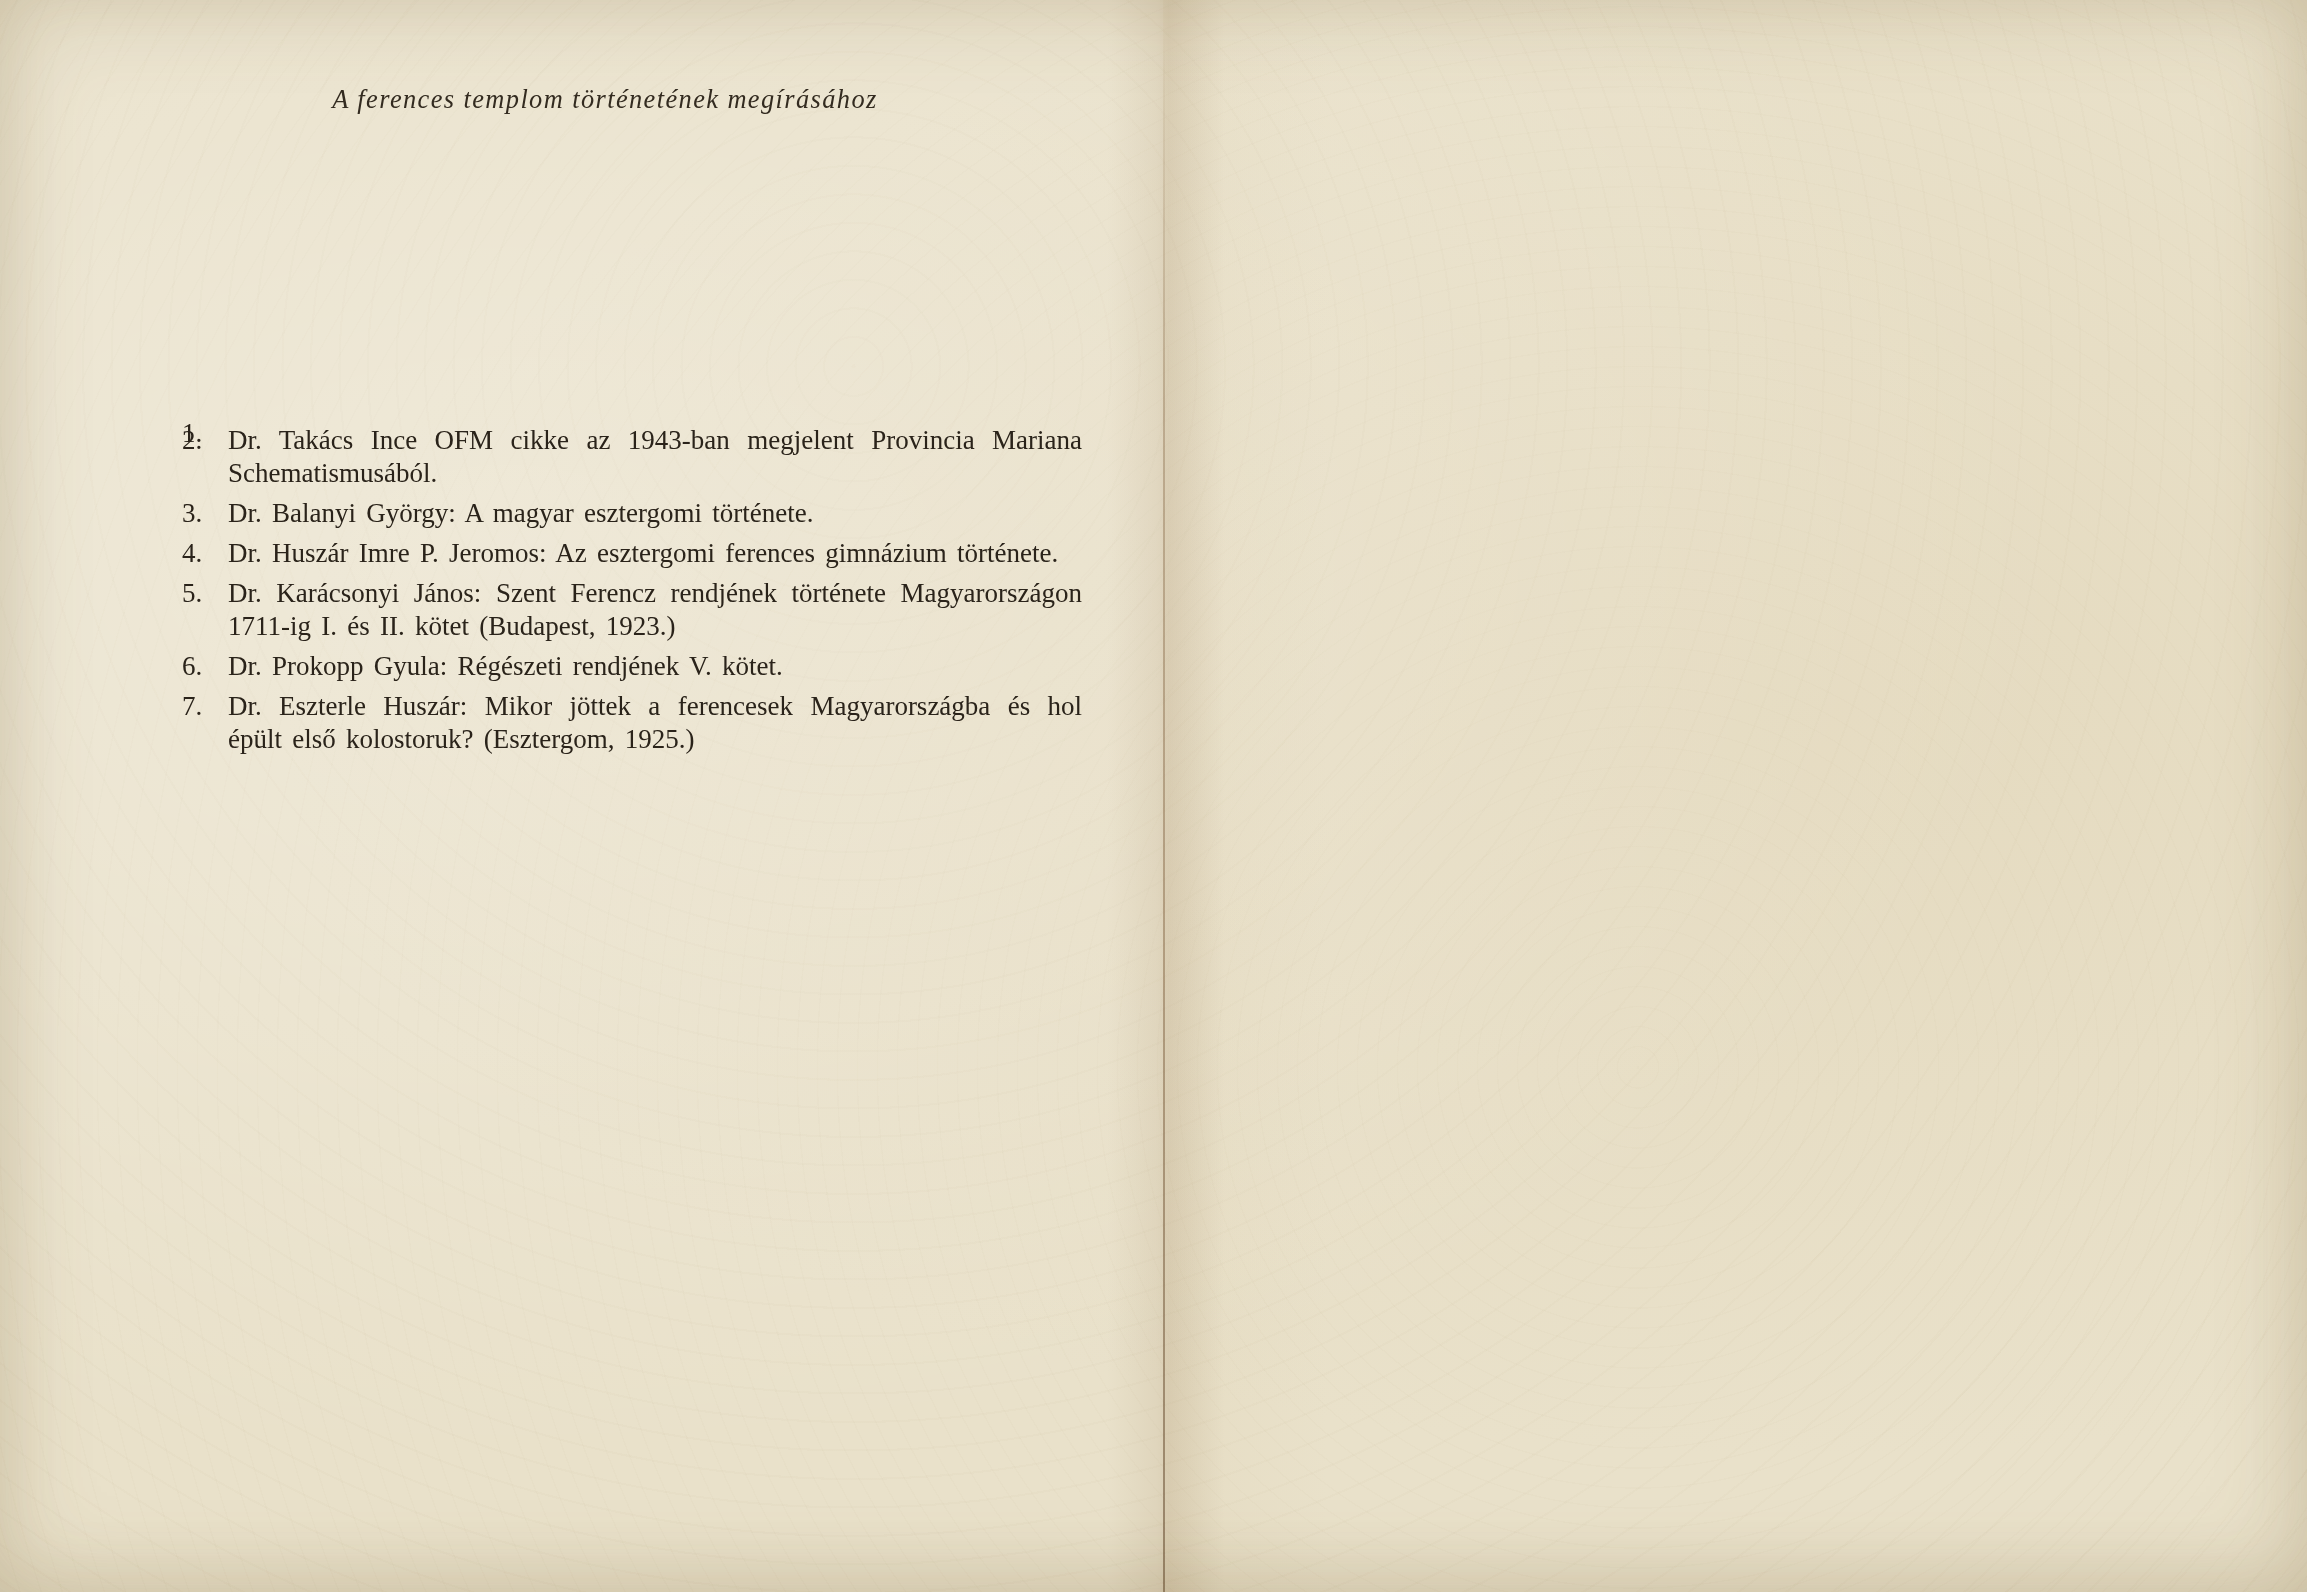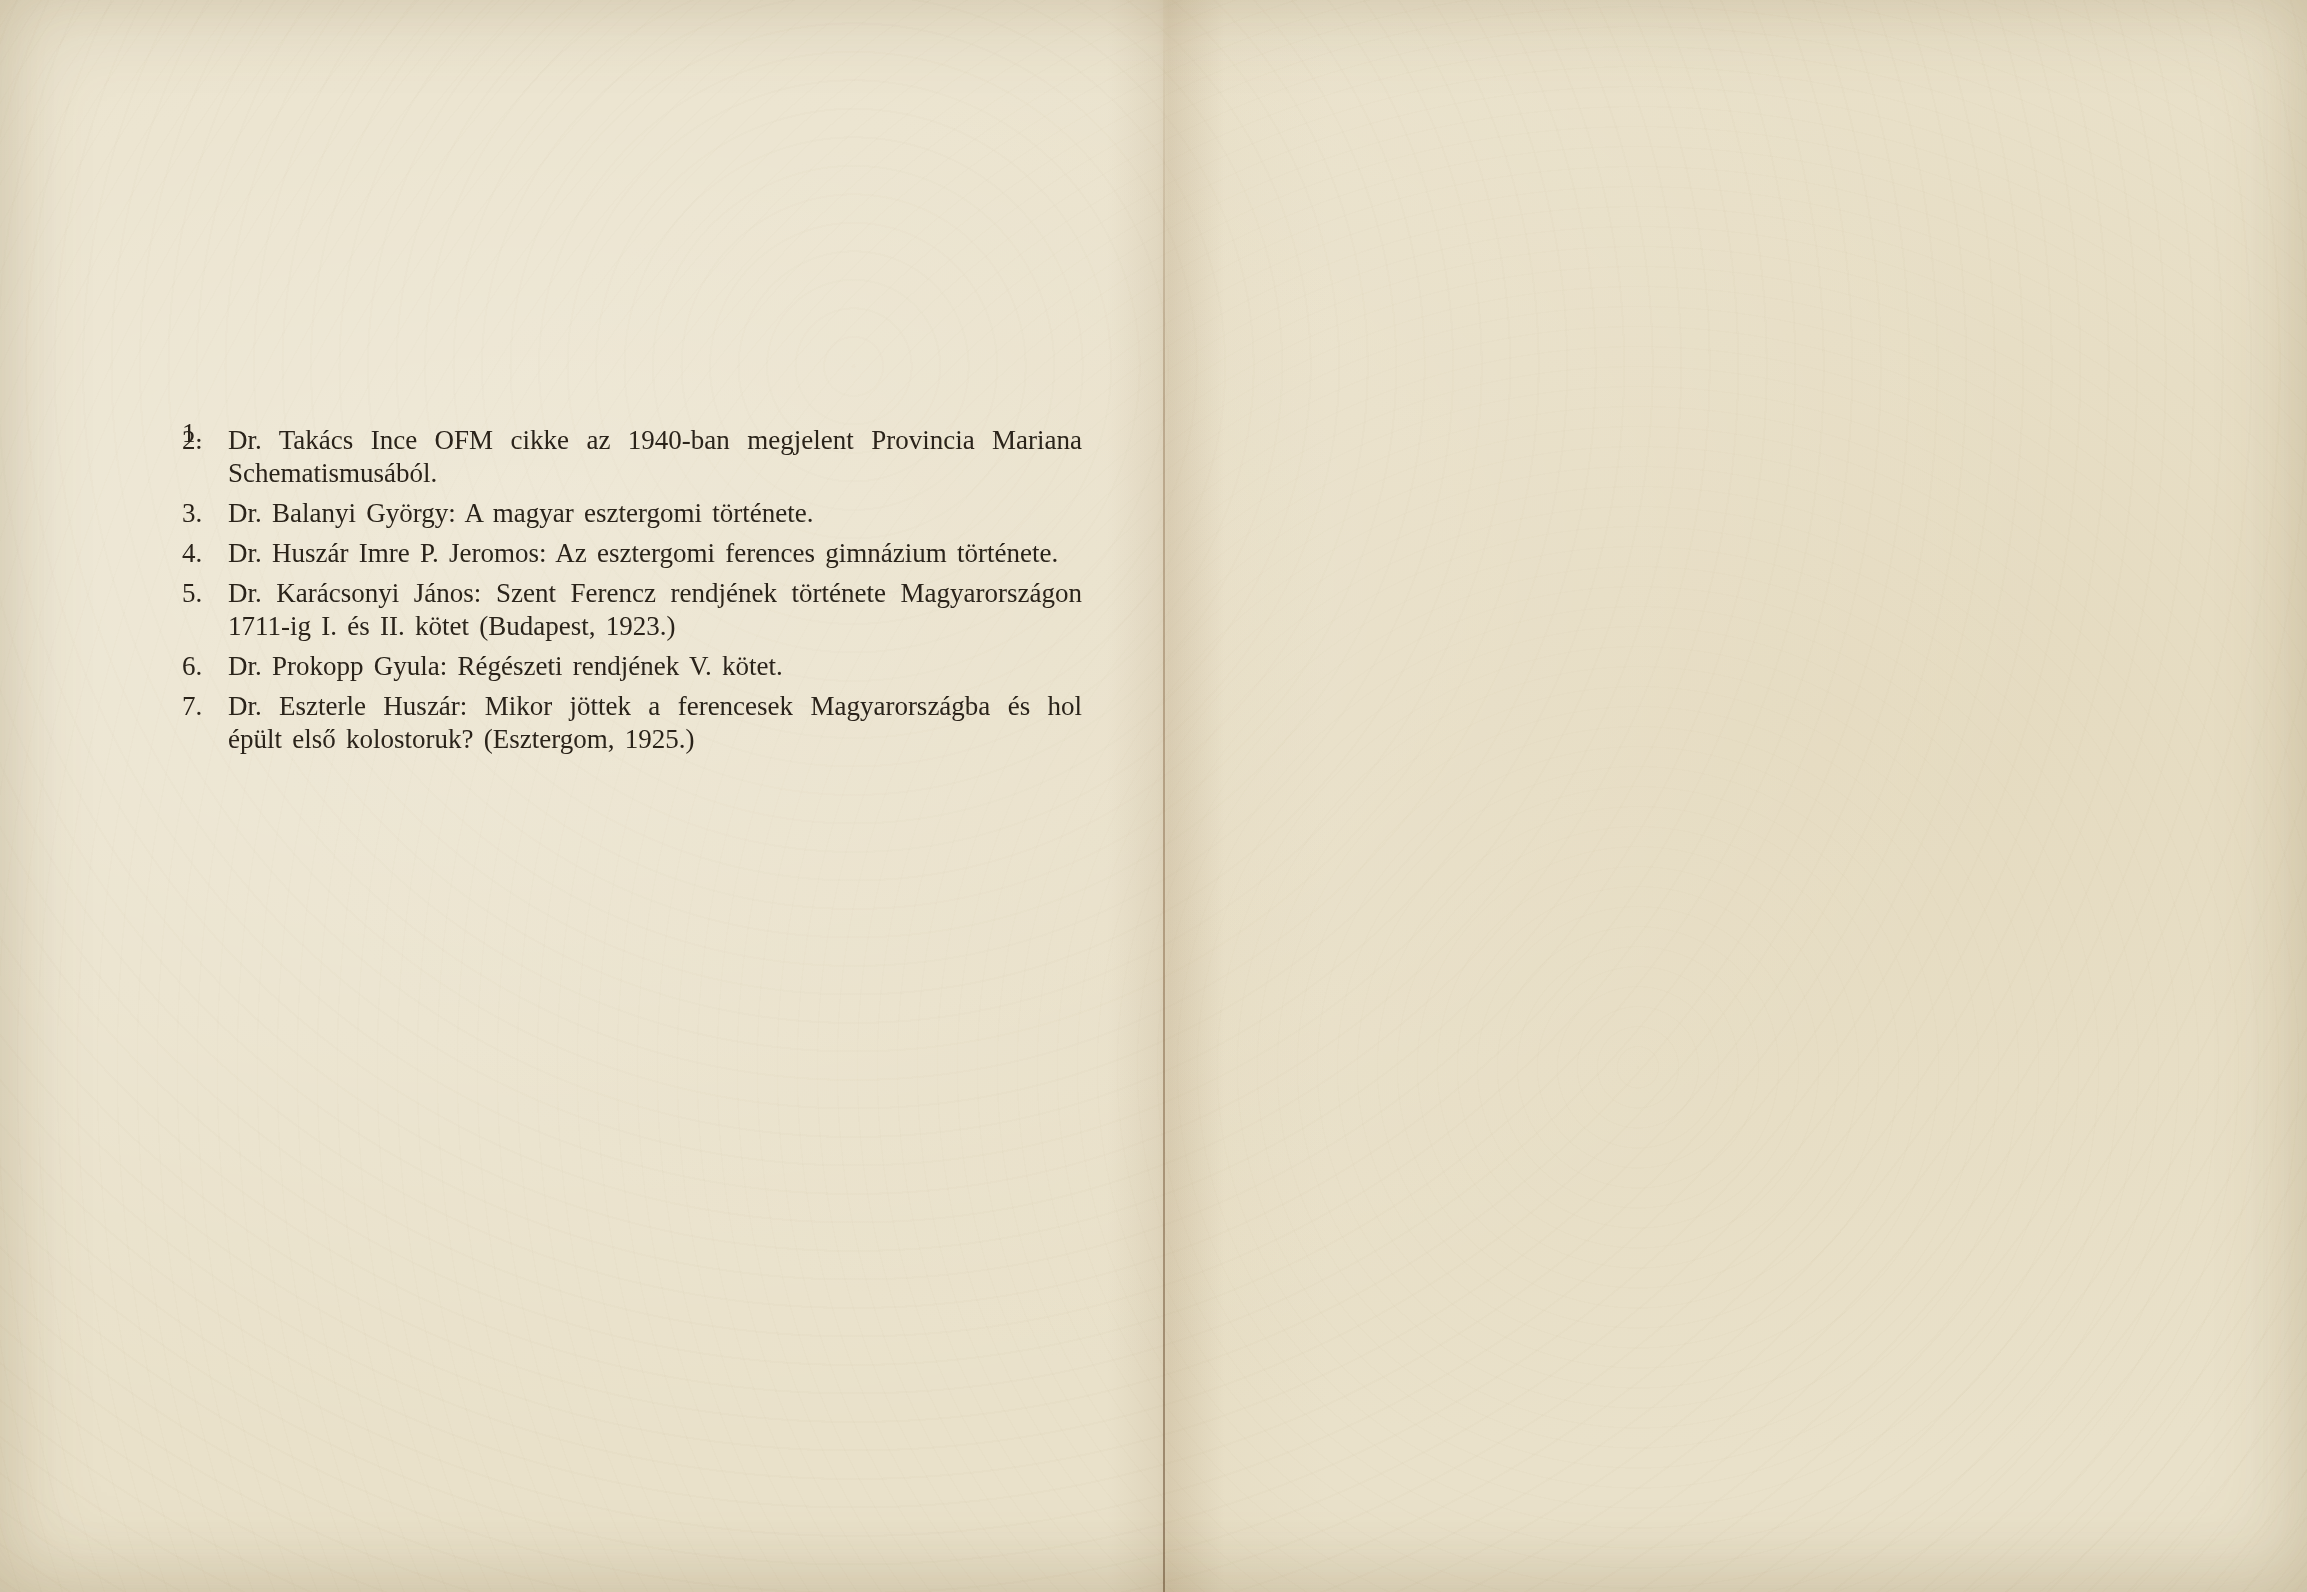--- a/index.html
+++ b/index.html
@@ -48,24 +48,25 @@
   .src-num{position:absolute;left:0;top:0;font-style:normal;}
   .src-author{}
 </style>
 </head>
 <body>
 
 <div class="spread">
 
   <div class="page page-left">
     <div class="left-heading">
+      <div>A ferences templom történetének megírásához</div>
     </div>
     <div class="src-list" id="src-list">
         <div class="src-item"><span class="src-num">1.</span></div>
-        <div class="src-item"><span class="src-num">2.</span><span>Dr. Takács Ince OFM cikke az 1940-ban megjelent Provincia Mariana Schematismusából.</span></div>
+        <div class="src-item"><span class="src-num">2.</span><span>Dr. Takács Ince OFM cikke az 1943-ban megjelent Provincia Mariana Schematismusából.</span></div>
         <div class="src-item"><span class="src-num">3.</span><span class="src-author">Dr. Balanyi György: </span><span>A magyar esztergomi története.</span></div>
         <div class="src-item"><span class="src-num">4.</span><span class="src-author">Dr. Huszár Imre P. Jeromos: </span><span>Az esztergomi ferences gimnázium története.</span></div>
         <div class="src-item"><span class="src-num">5.</span><span class="src-author">Dr. Karácsonyi János: </span><span>Szent Ferencz rendjének története Magyarországon 1711-ig I. és II. kötet (Budapest, 1923.)</span></div>
         <div class="src-item"><span class="src-num">6.</span><span class="src-author">Dr. Prokopp Gyula: </span><span>Régészeti rendjének V. kötet.</span></div>
         <div class="src-item"><span class="src-num">7.</span><span class="src-author">Dr. Eszterle Huszár: </span><span>Mikor jöttek a ferencesek Magyarországba és hol épült első kolostoruk? (Esztergom, 1925.)</span></div>
       </div>
   </div>
 
   <div class="page page-right">
     

